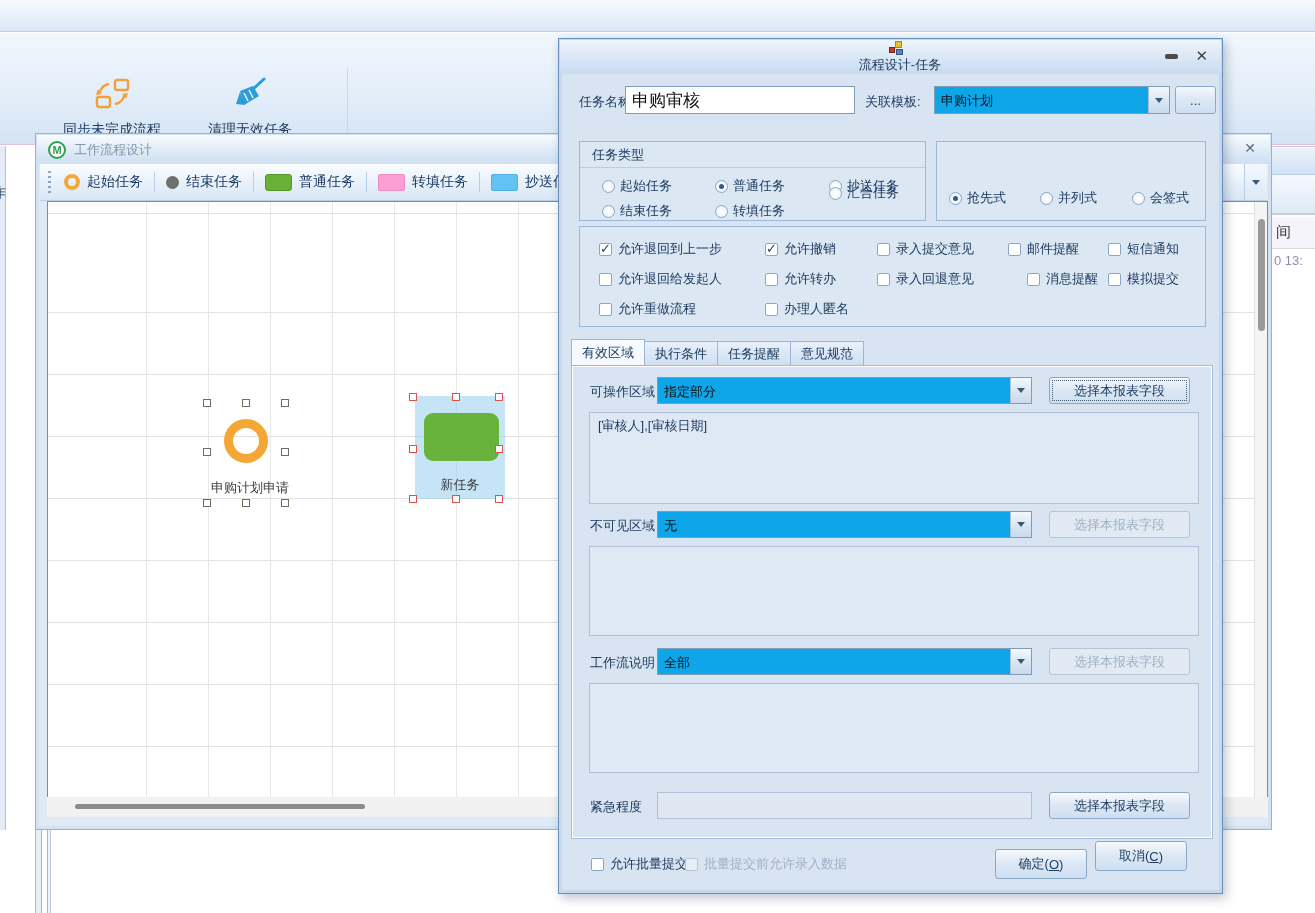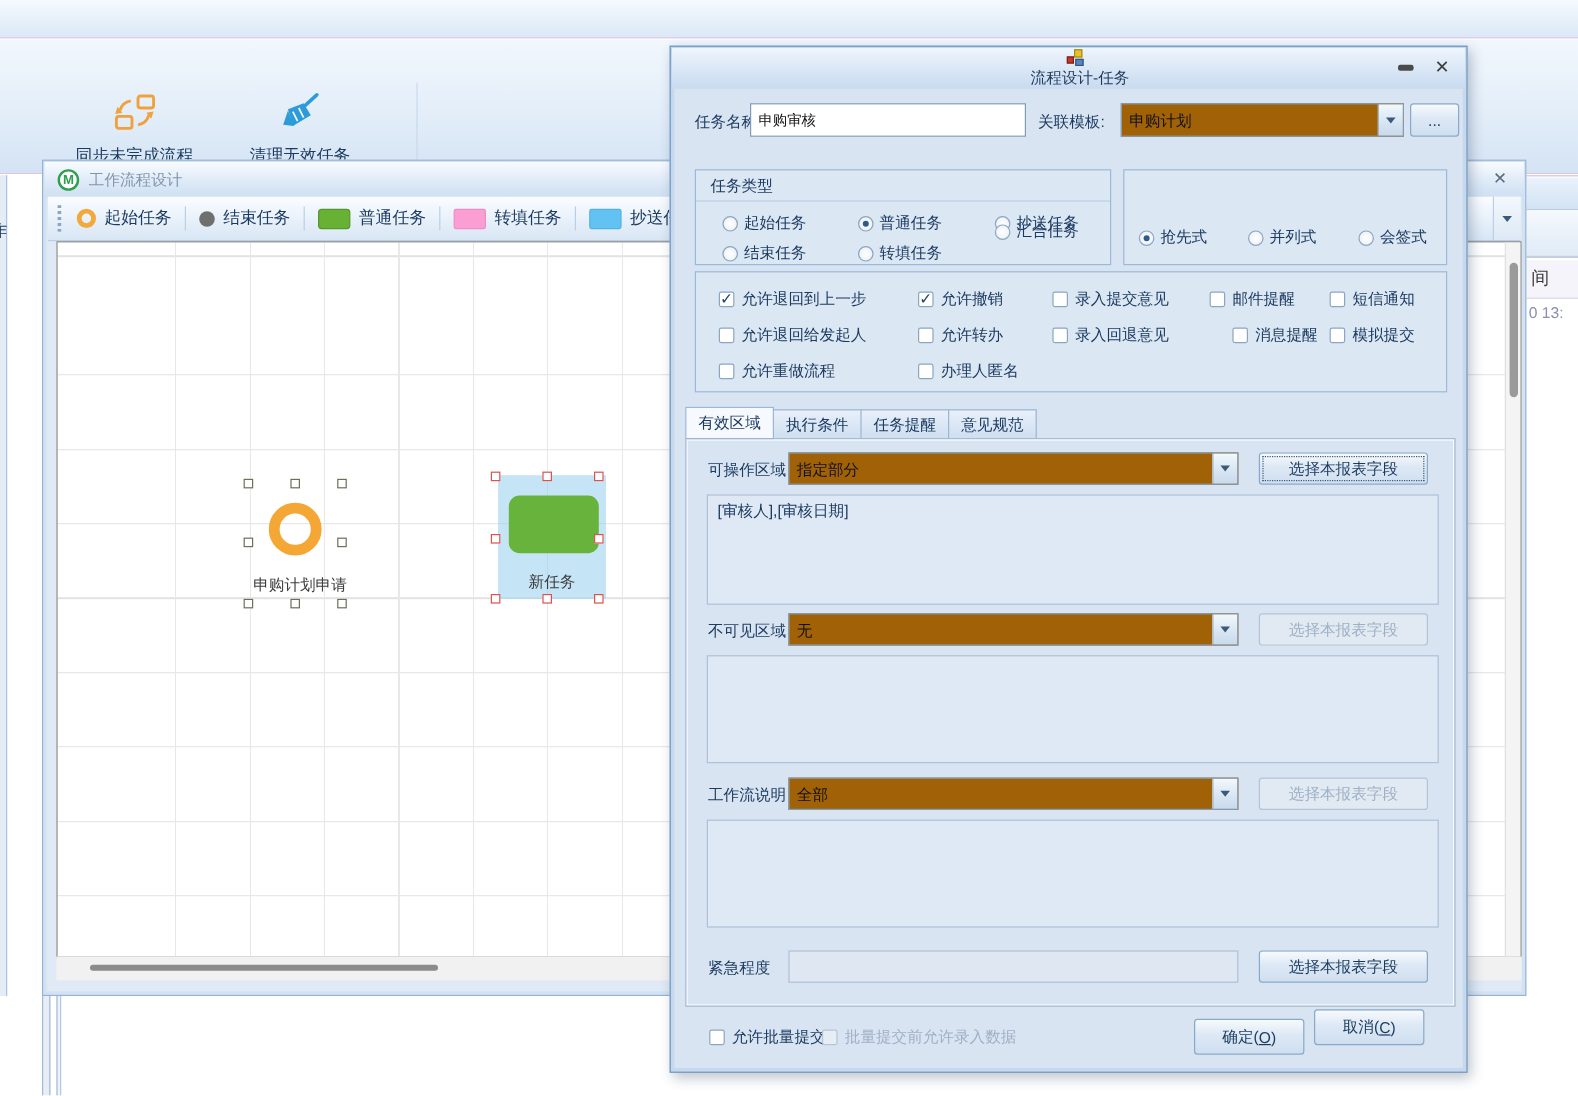--- a/index.html
+++ b/index.html
@@ -89,23 +89,23 @@
   .dlg-title .txt { margin-left:8px; font-size:13px; color:#1e3a5c; }
   .dlg-ico { position:relative; width:16px; height:16px; }
   .dlg-ico i { position:absolute; display:block; }
   .dlg-ico .y { left:7px; top:1px; width:7px; height:7px; background:#e8c12f; border:1px solid #a78a14; }
   .dlg-ico .r { left:1px; top:7px; width:6px; height:6px; background:#c0392b; border:1px solid #7d2218; }
   .dlg-ico .b { left:8px; top:9px; width:7px; height:6px; background:#5b83c0; border:1px solid #33557f; }
   .dlg-min { position:absolute; right:44px; top:15px; width:13px; height:5px; background:#4a4a4a; border-radius:2px; }
   .dlg-close { position:absolute; right:14px; top:8px; font-size:15px; font-weight:bold; color:#3f3f3f; }
 
   .fld-label { position:absolute; font-size:13px; color:#1c3b60; white-space:nowrap; }
-  .tbox { position:absolute; background:#fff; border:1px solid #7f9db9; font-size:12px; color:#111;
+  .tbox { position:absolute; background:#fff; border:1px solid #7f9db9; font-size:17px; color:#111;
     padding:0 6px; font-family:inherit; }
-  .combo { position:absolute; background:#a16207; border:1px solid #7f9db9; }
+  .combo { position:absolute; background:#0ea5e9; border:1px solid #7f9db9; }
   .combo .val { position:absolute; left:6px; top:5px; font-size:13px; color:#111; white-space:nowrap; }
   .combo .arrow { position:absolute; right:0; top:0; bottom:0; width:21px;
     background:linear-gradient(#f2f8fd,#d9e6f3 55%,#c8daed); border-left:1px solid #a9c0d8;
     display:flex; align-items:center; justify-content:center; }
   .btn { position:absolute; background:linear-gradient(#f6fafd,#ddE8f5 45%,#cfdff0);
     border:1px solid #89a9c9; border-radius:3px; color:#1b3a5e; font-size:13px;
     display:flex; align-items:center; justify-content:center; font-family:inherit; }
   .btn.focused { outline:1px dotted #41586f; outline-offset:-4px; }
   .btn.disabled { color:#9fb0c5; border-color:#b4c4d6; background:#e1eaf3; }
 

